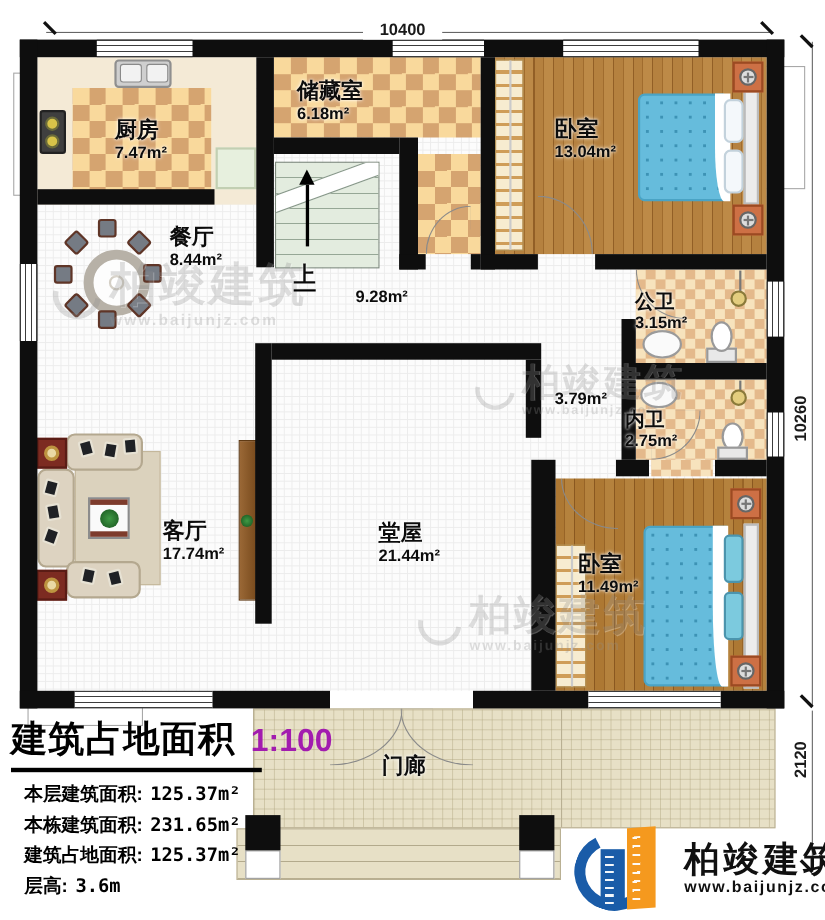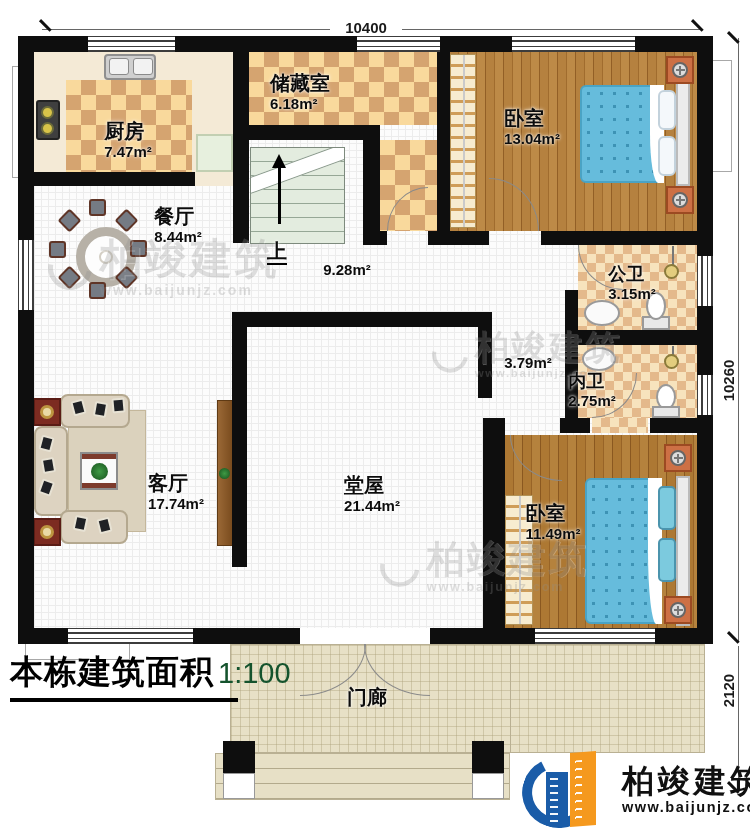--- a/index.html
+++ b/index.html
@@ -30,21 +30,21 @@
   .nightstand{position:absolute;width:28px;height:28px;background:#cd7045;border:2px solid #9c4a22;z-index:4}
   .lamp{position:absolute;width:16px;height:16px;border-radius:50%;border:2px solid #666;z-index:5;background:linear-gradient(#777,#777) center/9px 2px no-repeat,linear-gradient(#777,#777) center/2px 9px no-repeat,#ddd}
   .wardrobe{position:absolute;background:repeating-linear-gradient(to bottom,#f7ecd0 0 9px,#cf9d58 9px 12px);border:1px solid #b29256;z-index:3}
   .wardrobe::after{content:"";position:absolute;left:50%;top:0;bottom:0;width:2px;background:#cacaca}
   .fixture{position:absolute;z-index:4}
   .wm{position:absolute;z-index:7;opacity:.28;color:#8f8f8f;pointer-events:none;display:flex;align-items:center;gap:8px}
   .wm-swoosh{width:44px;height:44px;border-radius:50%;border:5px solid #8f8f8f;border-top-color:transparent;border-right-color:transparent;transform:rotate(-35deg);flex:none}
   .wm-text{font-size:42px;font-weight:900;letter-spacing:3px;line-height:1;text-shadow:1px 1px 0 #fff}
   .wm-url{font-size:14px;font-weight:700;letter-spacing:2px;margin-top:2px}
   .tb-title{font-size:33px;font-weight:900;color:#000;letter-spacing:1px}
-  .tb-scale{font-size:29px;font-weight:400;color:#14532d;margin-left:4px}
+  .tb-scale{font-size:29px;font-weight:700;color:#a21caf;margin-left:14px}
   .tb-rule{height:4px;background:#000;width:228px;margin:3px 0 8px}
   .tb-line{font-size:17px;font-weight:700;color:#000;margin:5px 0;white-space:nowrap}
   .tb-line .val{font-family:"DejaVu Sans Mono",monospace;margin-left:7px;font-weight:700}
   .logo-company{font-size:32px;font-weight:900;color:#101010;letter-spacing:4px;line-height:1.15}
   .logo-site{font-size:14.5px;font-weight:700;color:#101010;letter-spacing:1.5px}
 </style>
 </head>
 <body>
 
 <div id="canvas">
@@ -208,37 +208,37 @@
   <div class="fixture" style="left:585px;top:478px;width:76px;height:146px;background:radial-gradient(#3d93b5 1.5px,transparent 1.6px) 0 0/13px 13px,#66bcdc;border:2px solid #4aa3c4;border-radius:6px 0 0 6px"></div>
   <div class="fixture" style="left:648px;top:478px;width:14px;height:146px;background:#fff;border-radius:0 0 0 60%/0 0 0 50%"></div>
   <div class="fixture" style="left:676px;top:476px;width:14px;height:150px;background:#ececec;border:2px solid #bbb"></div>
   <div class="fixture" style="left:658px;top:486px;width:18px;height:44px;background:#7ccade;border:2px solid #4b94ad;border-radius:5px"></div>
   <div class="fixture" style="left:658px;top:538px;width:18px;height:44px;background:#7ccade;border:2px solid #4b94ad;border-radius:5px"></div>
   <div class="nightstand" style="left:664px;top:444px"></div>
   <div class="lamp" style="left:670px;top:450px"></div>
   <div class="nightstand" style="left:664px;top:596px"></div>
   <div class="lamp" style="left:670px;top:602px"></div>
 
-  <div class="room-label" style="left:128px;top:140px">
+  <div class="room-label" style="left:128px;top:128px">
     <div class="rn">厨房</div>
     <div class="ra">7.47m²</div>
   </div>
   <div class="room-label" style="left:178px;top:225px">
     <div class="rn">餐厅</div>
     <div class="ra">8.44m²</div>
   </div>
   <div class="room-label" style="left:300px;top:92px">
     <div class="rn">储藏室</div>
     <div class="ra">6.18m²</div>
   </div>
   <div class="room-label" style="left:532px;top:127px">
     <div class="rn">卧室</div>
     <div class="ra">13.04m²</div>
   </div>
-  <div class="room-label" style="left:632px;top:283px">
+  <div class="room-label" style="left:601px;top:283px">
     <div class="rn" style="font-size:18px">公卫</div>
     <div class="ra">3.15m²</div>
   </div>
   <div class="room-label" style="left:592px;top:390px">
     <div class="rn" style="font-size:18px">内卫</div>
     <div class="ra">2.75m²</div>
   </div>
   <div class="room-label" style="left:176px;top:492px">
     <div class="rn">客厅</div>
     <div class="ra">17.74m²</div>
@@ -281,24 +281,30 @@
   <div class="wm" style="left:380px;top:540px;transform:scale(.9);transform-origin:left top">
     <div class="wm-swoosh"></div>
     <div class="wm-col">
       <div class="wm-text">柏竣建筑</div>
       <div class="wm-url">www.baijunjz.com</div>
     </div>
   </div>
 
   <div class="abs" style="left:10px;top:650px;z-index:10">
     <div style="display:flex;align-items:baseline">
-      <span class="tb-title">本栋建筑面积</span>
+      <span class="tb-title">建筑占地面积</span>
       <span class="tb-scale">1:100</span>
     </div>
     <div class="tb-rule"></div>
+    <div style="padding-left:12px">
+      <div class="tb-line"><span>本层建筑面积:</span><span class="val">125.37m²</span></div>
+      <div class="tb-line"><span>本栋建筑面积:</span><span class="val">231.65m²</span></div>
+      <div class="tb-line"><span>建筑占地面积:</span><span class="val">125.37m²</span></div>
+      <div class="tb-line"><span>层高:</span><span class="val">3.6m</span></div>
+    </div>
   </div>
 
   <div class="abs" style="left:520px;top:746px;width:220px;height:86px;z-index:10;display:flex;align-items:center;gap:10px">
     <div class="abs" style="position:relative;width:92px;height:86px;flex:none">
       <div class="abs" style="left:2px;top:12px;width:72px;height:70px;border-radius:50%;border:10px solid #1a5ca8;border-top-color:transparent;border-right-color:transparent;transform:rotate(18deg)"></div>
       <div class="abs" style="left:26px;top:26px;width:22px;height:52px;background:#1a5ca8;background-image:repeating-linear-gradient(to bottom,rgba(255,255,255,.95) 0 2px,transparent 2px 7px);background-size:8px 100%;background-repeat:no-repeat;background-position:4px 6px"></div>
       <div class="abs" style="left:50px;top:6px;width:26px;height:74px;background:#f5991e;transform:skewY(-4deg);background-image:repeating-linear-gradient(to bottom,rgba(255,255,255,.95) 0 2px,transparent 2px 8px);background-size:7px 80%;background-repeat:no-repeat;background-position:5px 8px"></div>
     </div>
     <div>
       <div class="logo-company">柏竣建筑</div>

